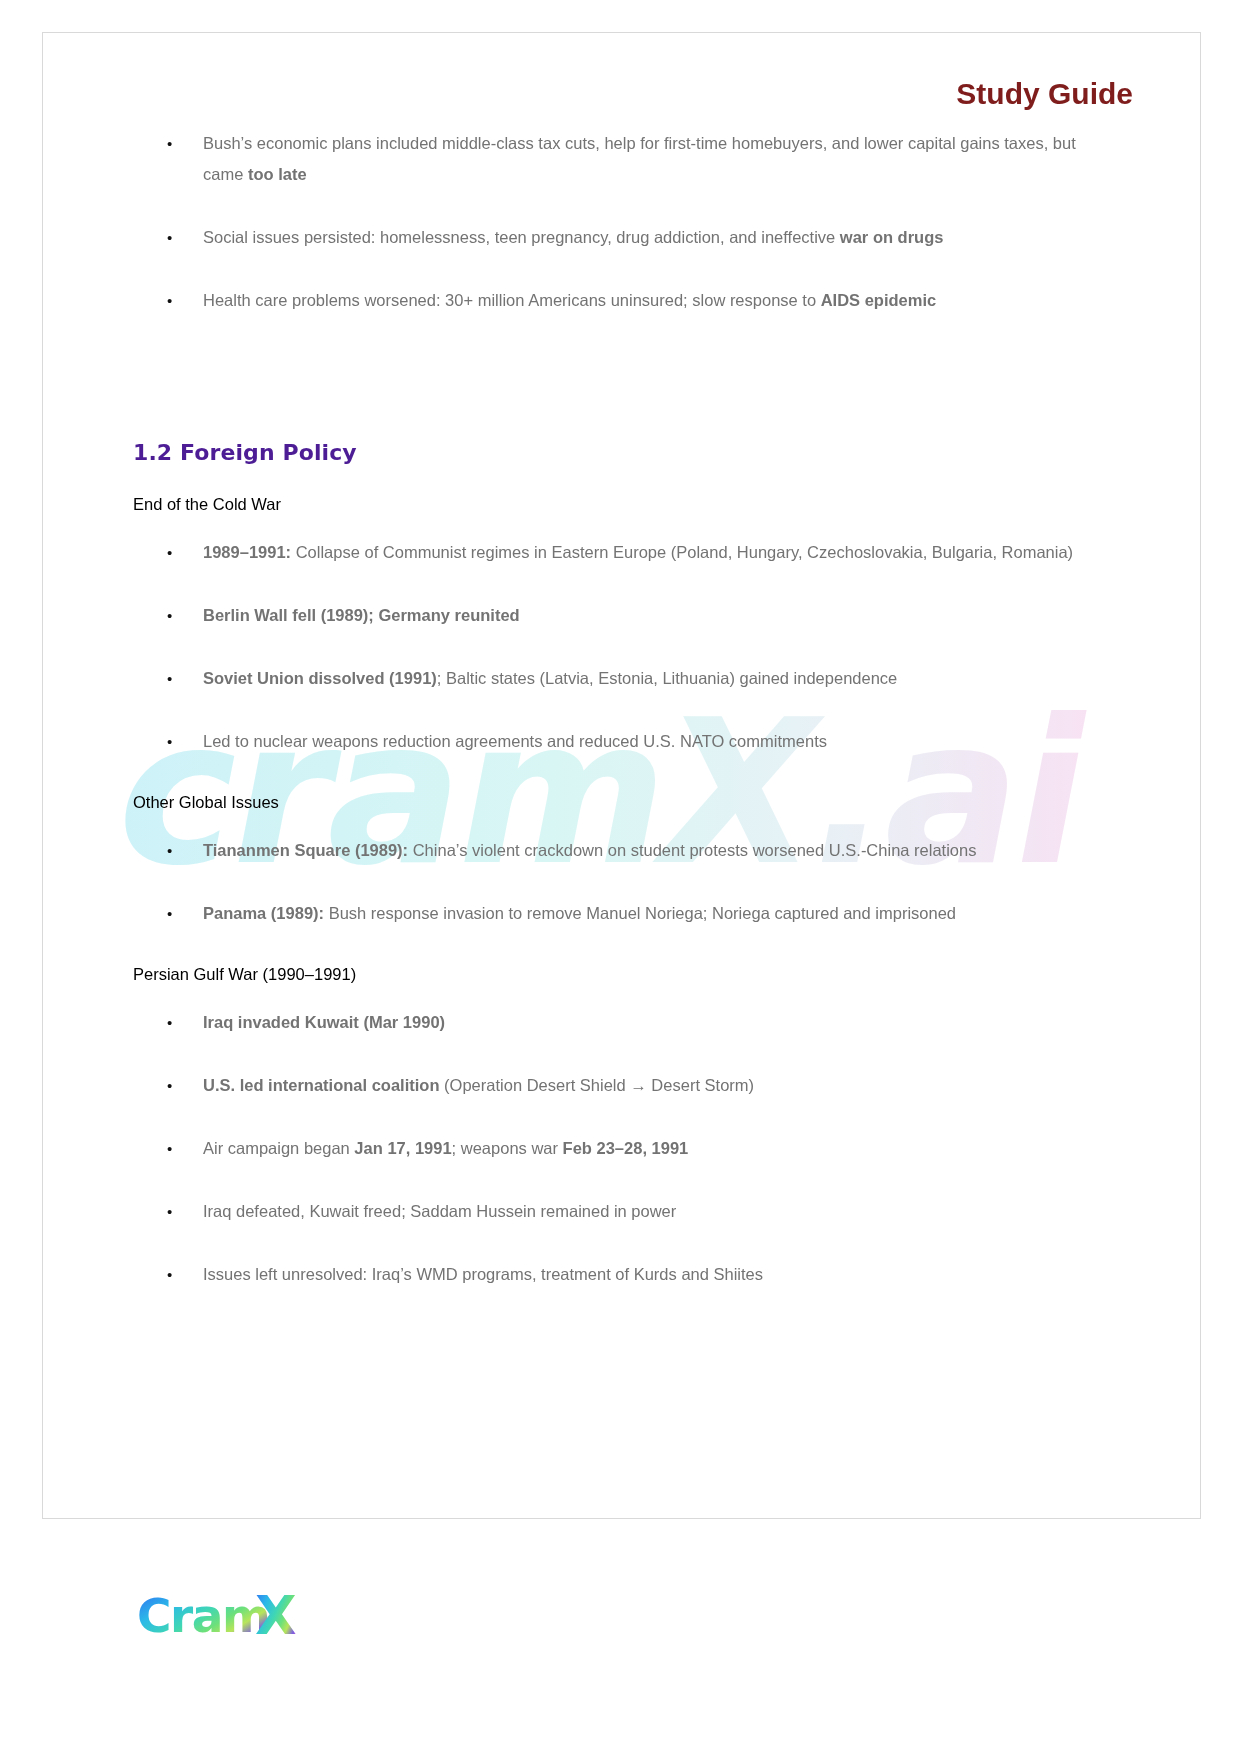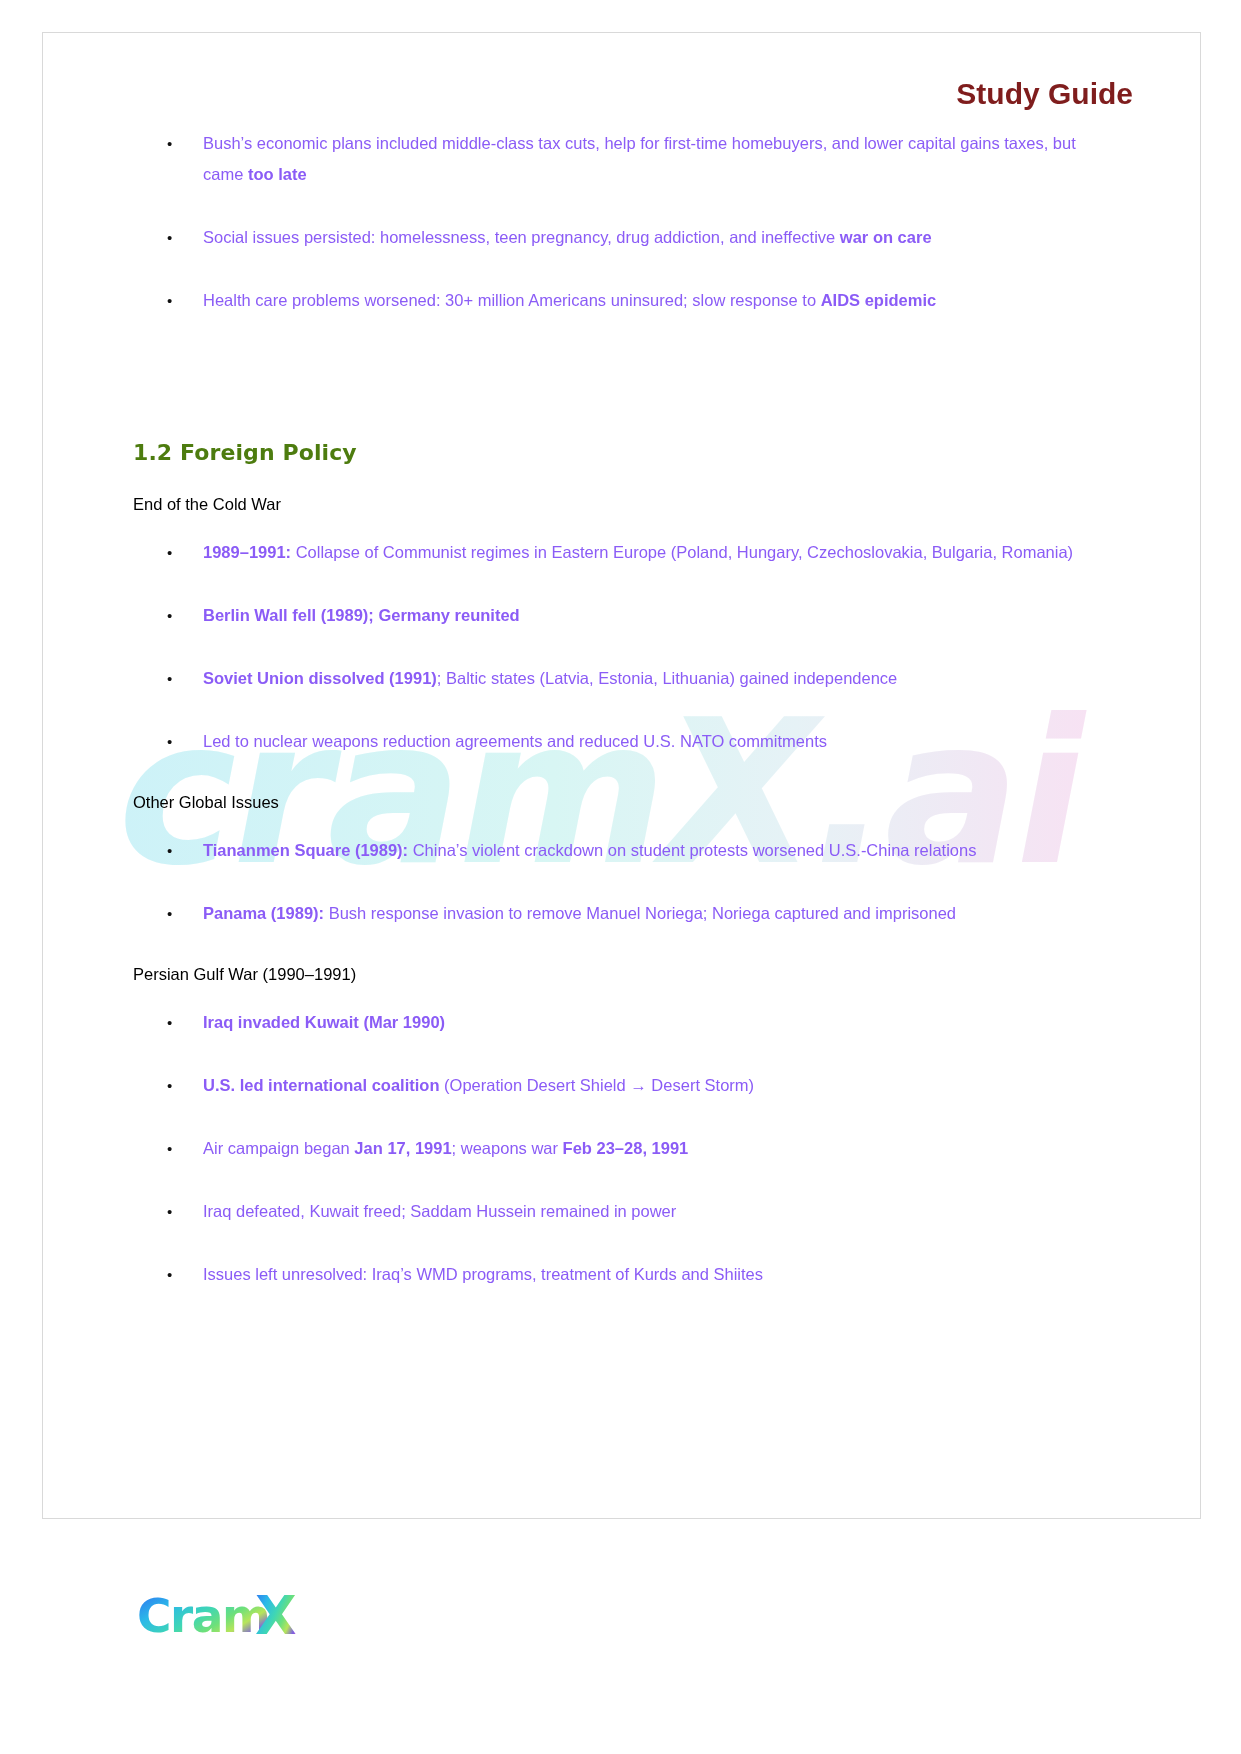--- a/index.html
+++ b/index.html
@@ -77,38 +77,38 @@
     list-style: none;
     margin: 0;
     padding: 0;
   }
   ul.blist > li {
     position: relative;
     padding-left: 70px;
     margin: 0 0 32px 0;
     font-size: 16.5px;
     line-height: 31px;
-    color: #8b5cf6;
+    color: #737373;
   }
   ul.blist > li:before {
     content: "•";
     position: absolute;
     left: 34px;
     top: 0;
     font-size: 15px;
     line-height: 31px;
     color: #111111;
   }
 
   li b, .b { font-weight: bold; }
 
   .section-head {
     font-size: 22px;
     font-weight: bold;
-    color: #4d7c0f;
+    color: #4c1d95;
     margin: 0;
     padding: 0;
     letter-spacing: 0.1px;
     font-family: "DejaVu Sans", sans-serif;
   }
 
   .sub-head {
     font-size: 16.5px;
     font-weight: normal;
     color: #000000;
@@ -154,21 +154,21 @@
   </div>
 
   <div class="content">
 
     <div class="doc-title">Study Guide</div>
 
     <div class="body-area">
 
       <ul class="blist" id="top-bullets">
           <li><span>Bush’s economic plans included middle-class tax cuts, help for first-time homebuyers, and lower capital gains taxes, but came </span><span class="b">too late</span></li>
-          <li><span>Social issues persisted: homelessness, teen pregnancy, drug addiction, and ineffective </span><span class="b">war on care</span></li>
+          <li><span>Social issues persisted: homelessness, teen pregnancy, drug addiction, and ineffective </span><span class="b">war on drugs</span></li>
           <li><span>Health care problems worsened: 30+ million Americans uninsured; slow response to </span><span class="b">AIDS epidemic</span></li>
         </ul>
 
       <div class="gap-xl"></div>
 
       <div class="section-head">1.2 Foreign Policy</div>
 
       <div class="gap-l"></div>
 
       <div id="section-groups">

